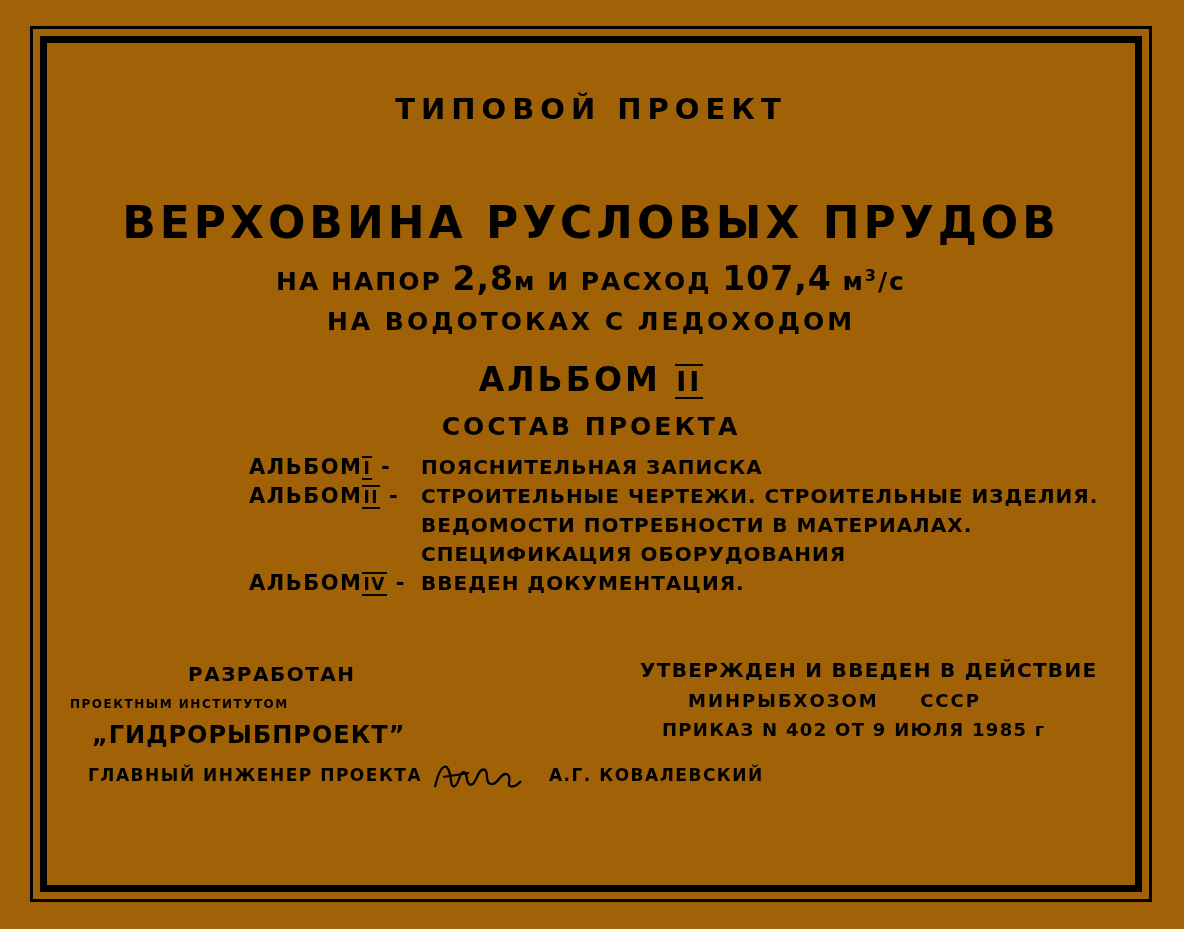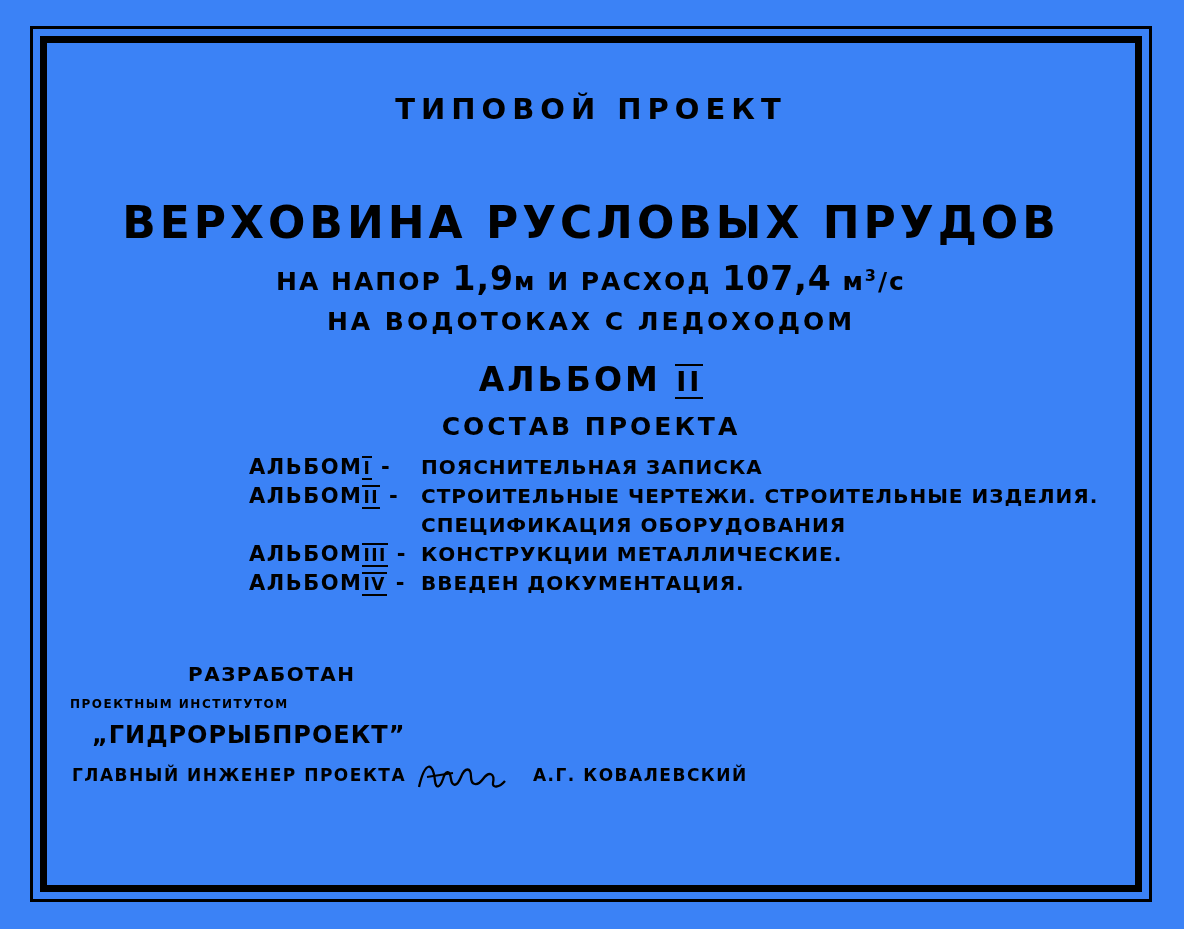--- a/index.html
+++ b/index.html
@@ -14,21 +14,21 @@
     color: #000000;
     overflow: hidden;
   }
 
   
   .sheet {
     position: absolute;
     left: 0; top: 0;
     width: 1184px;
     height: 929px;
-    background: #3b82f6;
+    background: #a16207;
   }
   .frame-outer {
     position: absolute;
     left: 30px;
     top: 26px;
     width: 1122px;
     height: 876px;
     border: 3px solid #000;
     box-sizing: border-box;
   }
@@ -148,21 +148,21 @@
   .bl-left .r {
     font-family: "DejaVu Sans", sans-serif;
     font-weight: 700;
     white-space: nowrap;
     letter-spacing: 1.5px;
   }
   .bl-left .r1 { font-size: 20px; margin-left: 118px; }
   .bl-left .r2 { font-size: 12px; margin-top: 11px; }
   .bl-left .r3 { font-size: 24px; margin-top: 10px; margin-left: 22px; letter-spacing: 1px; }
   .bl-left .r4 { font-size: 17px; margin-top: 14px; margin-left: 4px; }
-  .bl-left .r5 { font-size: 17px; margin-top: 16px; margin-left: 2px; }
+  .bl-left .r5 { font-size: 17px; margin-top: 16px; margin-left: 18px; }
 
   .sig {
     display: inline-block;
     position: relative;
     width: 112px;
     height: 18px;
     vertical-align: middle;
   }
   .sig svg { position: absolute; left: 0; top: -12px; }
 
@@ -192,21 +192,21 @@
 
   <div class="page">
 
     <div class="ln center t-title1">ТИПОВОЙ ПРОЕКТ</div>
 
 
     <div class="ln center t-main">ВЕРХОВИНА РУСЛОВЫХ ПРУДОВ</div>
 
     <div class="ln center t-sub1">
       <span>НА НАПОР</span>
-      <span class="big">1,9</span><span>м</span>
+      <span class="big">2,8</span><span>м</span>
       <span>И РАСХОД</span>
       <span class="big">107,4</span>
       <span><span>м</span><span class="sup">3</span><span>/с</span></span>
     </div>
 
     <div class="ln center t-sub2">НА ВОДОТОКАХ  С ЛЕДОХОДОМ</div>
 
     <div class="ln center t-album">
       <span>АЛЬБОМ</span>
       <span class="rn">II</span>
@@ -217,26 +217,26 @@
     <div class="contents">
 
       <div class="c-row">
         <span class="c-label"><span>АЛЬБОМ</span><span class="rn">I</span> <span>-</span></span><span class="c-text">ПОЯСНИТЕЛЬНАЯ ЗАПИСКА</span>
       </div>
 
       <div class="c-row">
         <span class="c-label"><span>АЛЬБОМ</span><span class="rn">II</span> <span>-</span></span><span class="c-text">СТРОИТЕЛЬНЫЕ ЧЕРТЕЖИ.  СТРОИТЕЛЬНЫЕ  ИЗДЕЛИЯ.</span>
       </div>
       <div class="c-row">
+        <span class="c-cont">ВЕДОМОСТИ ПОТРЕБНОСТИ В  МАТЕРИАЛАХ.</span>
+      </div>
+      <div class="c-row">
         <span class="c-cont">СПЕЦИФИКАЦИЯ  ОБОРУДОВАНИЯ</span>
       </div>
 
-      <div class="c-row">
-        <span class="c-label"><span>АЛЬБОМ</span><span class="rn">III</span> <span>-</span></span><span class="c-text">КОНСТРУКЦИИ  МЕТАЛЛИЧЕСКИЕ.</span>
-      </div>
 
       <div class="c-row">
         <span class="c-label"><span>АЛЬБОМ</span><span class="rn">IV</span> <span>-</span></span><span class="c-text">ВВЕДЕН ДОКУМЕНТАЦИЯ.</span>
       </div>
 
     </div>
 
     <div class="bl-left">
       <div class="r r1">РАЗРАБОТАН</div>
       <div class="r r2">ПРОЕКТНЫМ  ИНСТИТУТОМ</div>
@@ -248,15 +248,24 @@
         <span class="sig">
           <svg width="112" height="40" viewBox="0 0 112 40">
             <path d="M6 32 C12 6, 20 6, 22 26 C23 34, 27 33, 30 24 C32 16, 37 14, 38 24 C39 32, 44 32, 48 22 C52 12, 58 12, 58 22 C58 30, 64 32, 70 24 C76 16, 82 18, 80 28 C79 33, 86 33, 92 26" fill="none" stroke="#000" stroke-width="2.3"></path>
             <path d="M14 22 L40 18" fill="none" stroke="#000" stroke-width="1.8"></path>
           </svg>
         </span>
         <span>А.Г. КОВАЛЕВСКИЙ</span>
       </div>
     </div>
 
+    <div class="bl-right">
+      <div class="r q1">УТВЕРЖДЕН  И  ВВЕДЕН В ДЕЙСТВИЕ</div>
+      <div class="r q2">
+        <span>МИНРЫБХОЗОМ</span>
+        &nbsp;&nbsp;&nbsp;
+        <span>СССР</span>
+      </div>
+      <div class="r q3">ПРИКАЗ N 402  ОТ 9 ИЮЛЯ 1985 г</div>
+    </div>
 
   </div>
 </div>
 
 </body></html>

